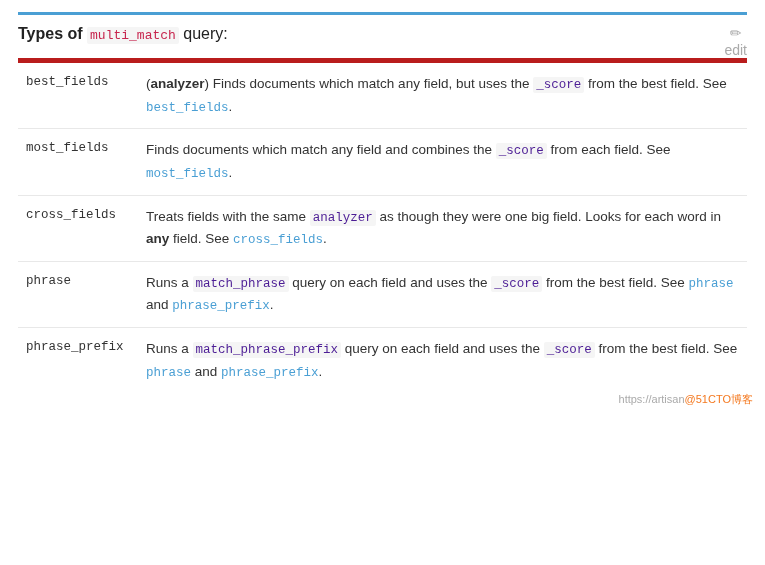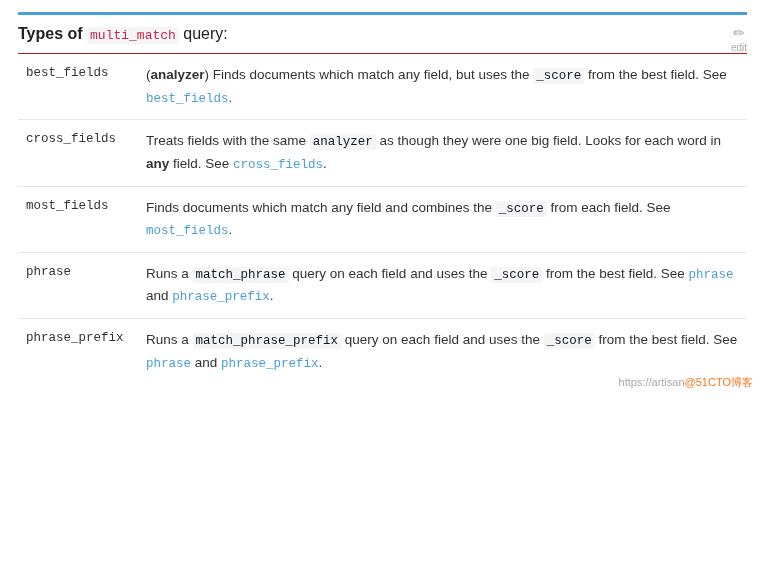--- a/index.html
+++ b/index.html
@@ -65,21 +65,21 @@
       color: #333;
     }
     .items-table {
       width: 100%;
       border-collapse: collapse;
     }
     .items-table tr {
       border-top: 1px solid #e8e8e8;
     }
     .items-table tr:first-child {
-      border-top: 1px solid #b91c1c;
+      border-top: 5px solid #b91c1c;
     }
     .items-table td {
       padding: 10px 8px;
       vertical-align: top;
     }
     .term-cell {
       width: 120px;
       padding-right: 10px;
       white-space: nowrap;
     }
@@ -94,31 +94,31 @@
       font-size: 13.5px;
       line-height: 1.65;
       color: #333;
     }
     .desc-cell code {
       font-family: 'Courier New', Courier, monospace;
       font-size: 12.5px;
       background: #f5f5f5;
       padding: 1px 3px;
       border-radius: 2px;
-      color: #0f172a;
+      color: #4c1d95;
     }
     a.link-code {
       font-family: 'Courier New', Courier, monospace;
       font-size: 12.5px;
       color: #4a9fd4;
       text-decoration: none;
     }
     .footer-url {
       position: absolute;
-      bottom: 14px;
+      bottom: 6px;
       right: 12px;
       font-size: 11px;
       color: #aaa;
       font-family: Arial, sans-serif;
     }
     .footer-brand {
       color: #f47920;
     }
   </style>
 </head>
@@ -126,38 +126,38 @@
 
 <div class="page-container">
   <div class="top-bar"></div>
 
   <div class="title-row">
     <h1 class="page-title">
       <strong>Types of </strong><code class="inline">multi_match</code><span> query:</span>
     </h1>
     <div class="edit-area">
       <span class="edit-icon">✏</span>
-      <span style="cursor:pointer; color:#aaa; font-size:10px; font-family:Arial,sans-serif;">edit</span>
+      <span style="cursor:pointer; color:#aaa; font-size:14px; font-family:Arial,sans-serif;">edit</span>
     </div>
   </div>
 
 
   <table class="items-table">
     <tbody id="table-body">
     <tr>
           <td class="term-cell"><code class="term">best_fields</code></td>
           <td class="desc-cell">(<strong>analyzer</strong>) Finds documents which match any field, but uses the <code>_score</code> from the best field. See <a class="link-code" href="#">best_fields</a>.</td>
         </tr>
         <tr>
+          <td class="term-cell"><code class="term">most_fields</code></td>
+          <td class="desc-cell">Finds documents which match any field and combines the <code>_score</code> from each field. See <a class="link-code" href="#">most_fields</a>.</td>
+        </tr>
+        <tr>
           <td class="term-cell"><code class="term">cross_fields</code></td>
           <td class="desc-cell">Treats fields with the same <code>analyzer</code> as though they were one big field. Looks for each word in <strong>any</strong> field. See <a class="link-code" href="#">cross_fields</a>.</td>
-        </tr>
-        <tr>
-          <td class="term-cell"><code class="term">most_fields</code></td>
-          <td class="desc-cell">Finds documents which match any field and combines the <code>_score</code> from each field. See <a class="link-code" href="#">most_fields</a>.</td>
         </tr>
         <tr>
           <td class="term-cell"><code class="term">phrase</code></td>
           <td class="desc-cell">Runs a <code>match_phrase</code> query on each field and uses the <code>_score</code> from the best field. See <a class="link-code" href="#">phrase</a> and <a class="link-code" href="#">phrase_prefix</a>.</td>
         </tr>
         <tr>
           <td class="term-cell"><code class="term">phrase_prefix</code></td>
           <td class="desc-cell">Runs a <code>match_phrase_prefix</code> query on each field and uses the <code>_score</code> from the best field. See <a class="link-code" href="#">phrase</a> and <a class="link-code" href="#">phrase_prefix</a>.</td>
         </tr>
       </tbody>

